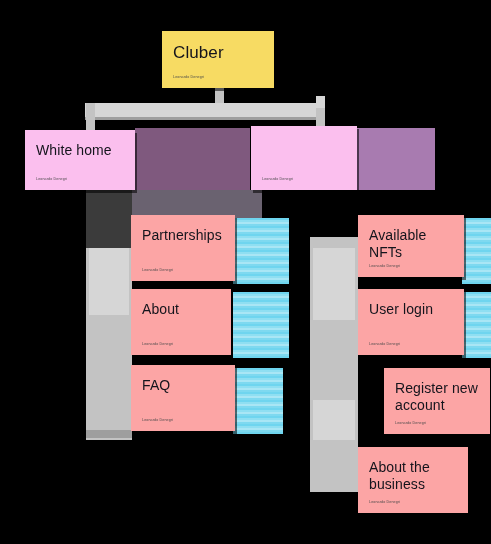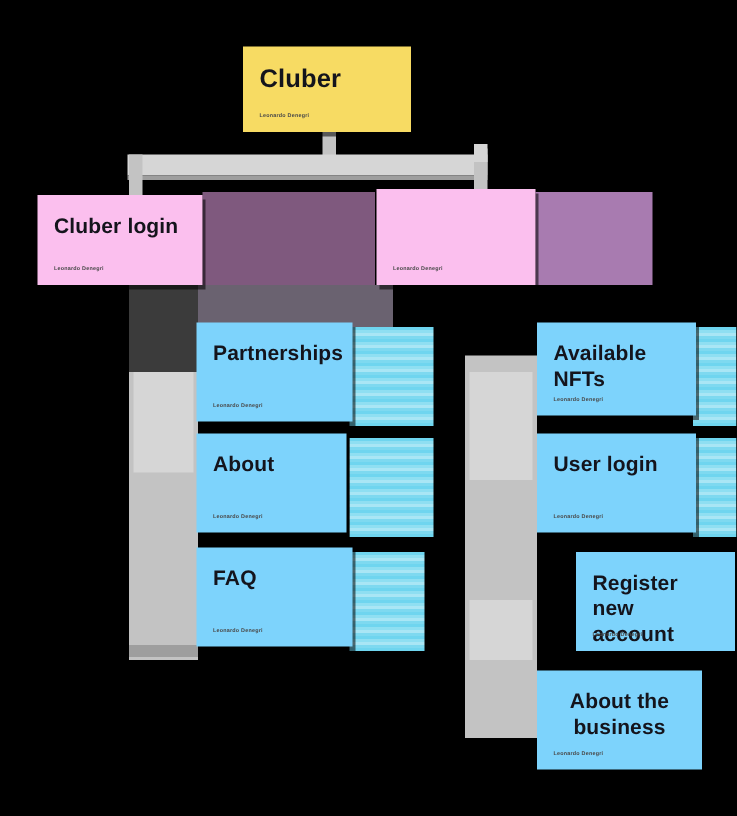--- a/index.html
+++ b/index.html
@@ -1,34 +1,34 @@
 <!DOCTYPE html>
 <html><head>
 <meta charset="utf-8">
 <style>
   html,body{margin:0;padding:0;background:#000;}
   body{width:491px;height:544px;overflow:hidden;font-family:"Liberation Sans",sans-serif;}
-  #board{position:relative;width:491px;height:544px;background:#000000;overflow:hidden;font-weight:bold;}
+  #board{position:relative;width:491px;height:544px;background:#000000;overflow:hidden;}
 
   
   .pipe{position:absolute;background:#c3c3c3;}
   .pipe.lite{background:#d6d6d6;}
   .pipe-shadow{position:absolute;background:#9e9e9e;}
 
   
   .card{position:absolute;box-sizing:border-box;padding:12px 11px 0 11px;
         box-shadow:2px 3px 0 rgba(0,0,0,.55);}
   .card .title{font-size:14px;line-height:17px;color:#14141c;letter-spacing:.1px;}
   .card.big .title{font-size:17px;line-height:20px;}
   .card .author{position:absolute;left:11px;bottom:8px;font-size:3.6px;
                 line-height:5px;color:#4a4a4a;letter-spacing:.15px;white-space:nowrap;}
 
   .yellow{background:#f7db63;}
   .pink{background:#fbbfee;}
-  .blue{background:#7dd3fc;}
+  .blue{background:#fca5a5;}
 
   
   .streak{position:absolute;pointer-events:none;}
   .streak.y{background:
      repeating-linear-gradient(to bottom,
        #f7db63 0px,#f7db63 2px,#fbe persistent 2px,#f8e07a 2px,#f8e07a 4px,
        #fae68f 4px,#fae68f 6px,#f6d95f 6px,#f6d95f 8px);}
   .streak.b{background:
      repeating-linear-gradient(to bottom,
        #6fd5ef 0px,#6fd5ef 2px,#8fdff2 2px,#8fdff2 4px,
@@ -75,21 +75,21 @@
   <div class="streak b" style="left:233px;top:368px;width:50px;height:66px;"></div>
   <div class="streak b" style="left:462px;top:218px;width:29px;height:66px;"></div>
   <div class="streak b" style="left:462px;top:292px;width:29px;height:66px;"></div>
 
   <div class="card big yellow" style="left:162px;top:31px;width:112px;height:57px;">
     <div class="title">Cluber</div>
     <div class="author">Leonardo Denegri</div>
   </div>
 
   <div class="card pink" style="left:25px;top:130px;width:110px;height:60px;">
-    <div class="title">Cluber login</div>
+    <div class="title">White home</div>
     <div class="author">Leonardo Denegri</div>
   </div>
 
   <div class="card pink" style="left:251px;top:126px;width:106px;height:64px;">
     <div class="author">Leonardo Denegri</div>
   </div>
 
   <div class="card blue" style="left:131px;top:215px;width:104px;height:66px;">
     <div class="title">Partnerships</div>
     <div class="author">Leonardo Denegri</div>
@@ -113,18 +113,18 @@
   <div class="card blue" style="left:358px;top:289px;width:106px;height:66px;">
     <div class="title">User login</div>
     <div class="author">Leonardo Denegri</div>
   </div>
 
   <div class="card blue" style="left:358px;top:368px;width:106px;height:66px;margin-left:26px;">
     <div class="title">Register new account</div>
     <div class="author">Leonardo Denegri</div>
   </div>
 
-  <div class="card blue" style="left:358px;top:447px;width:110px;height:66px;text-align:center;">
+  <div class="card blue" style="left:358px;top:447px;width:110px;height:66px;">
     <div class="title">About the business</div>
     <div class="author">Leonardo Denegri</div>
   </div>
 
 </div>
 
 </body></html>

